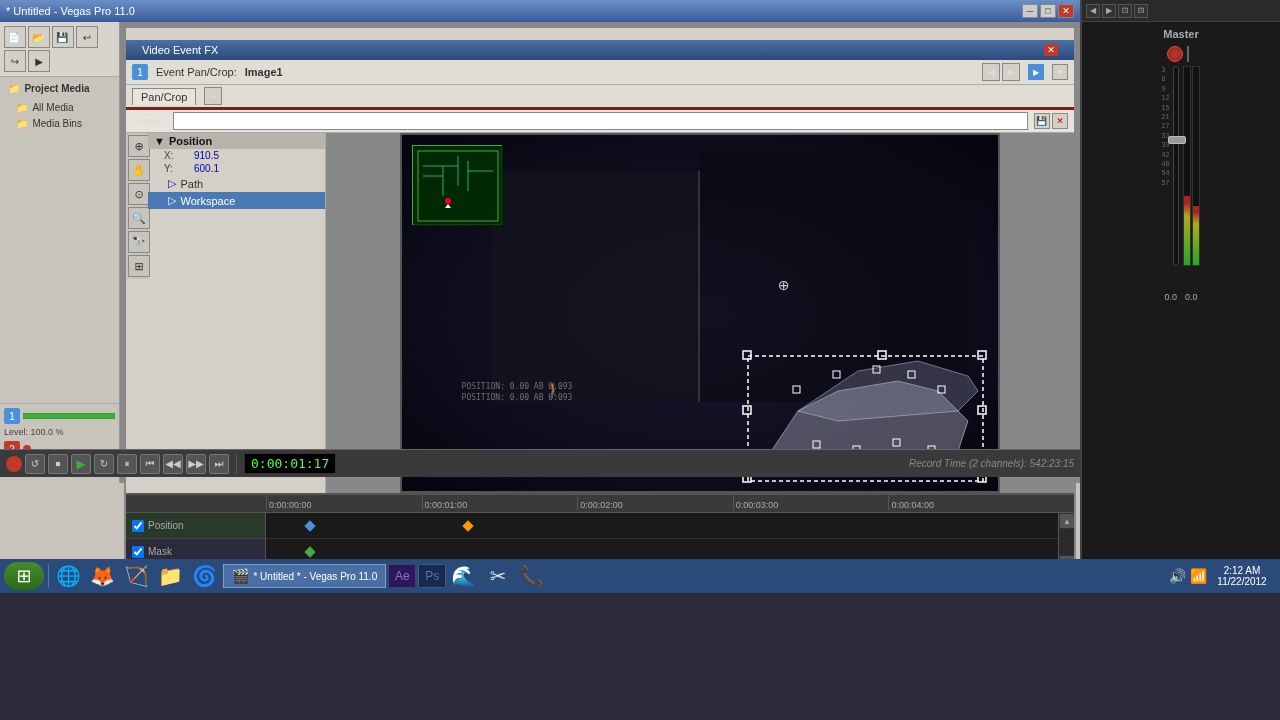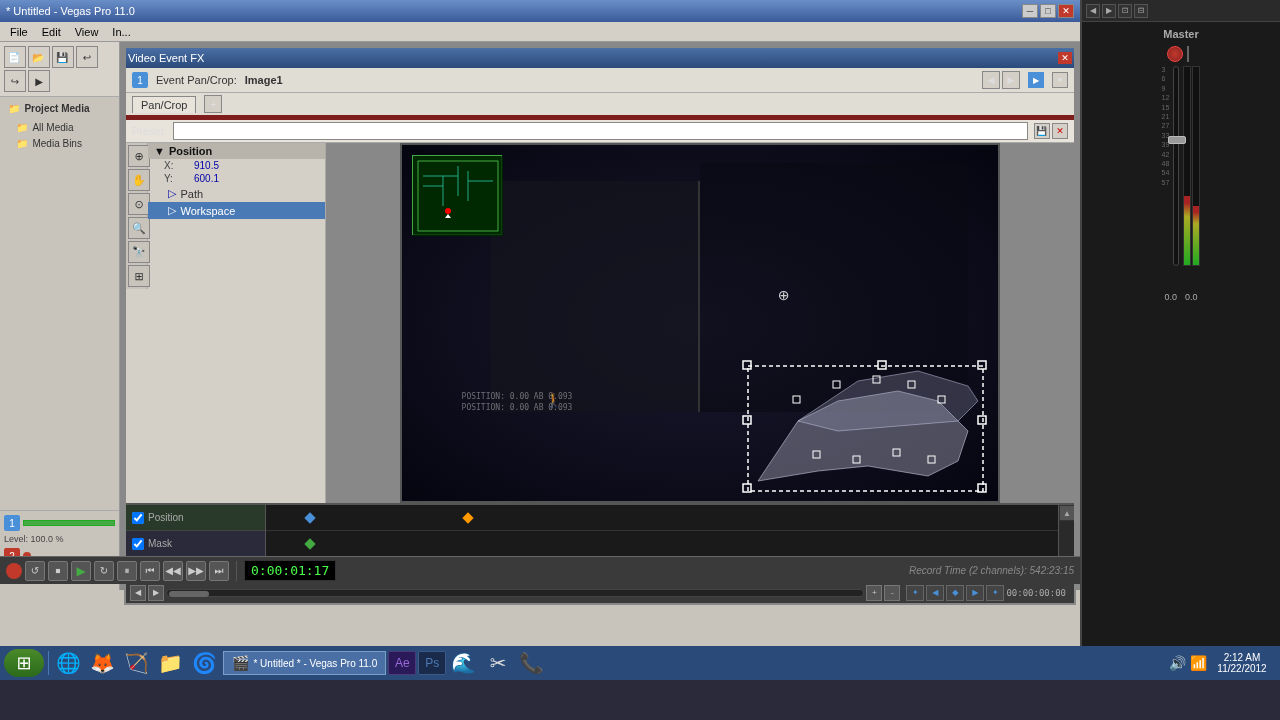--- a/index.html
+++ b/index.html
@@ -85,23 +85,24 @@
       display: flex;
       flex-direction: column;
       flex: 1;
     }
     .vefx-title-bar {
       background: linear-gradient(to bottom, #4a6fa5, #2a4a7a);
       height: 20px;
       display: flex;
       align-items: center;
       justify-content: space-between;
-      padding: 0 2px;
+      padding: 0 16px;
       color: #fff;
       font-size: 11px;
+      margin-top: 12px;
     }
     .vefx-title-close {
       width: 14px;
       height: 12px;
       background: #c0392b;
       color: #fff;
       border: none;
       font-size: 9px;
       cursor: pointer;
       display: flex;
@@ -141,21 +142,21 @@
       justify-content: center;
     }
 
     
     .pancrop-toolbar {
       background: #e0ddd5;
       padding: 2px 6px;
       display: flex;
       align-items: center;
       gap: 4px;
-      border-bottom: 5px solid #7f1d1d;
+      border-bottom: 3px solid #7f1d1d;
     }
 
     
     .preset-bar {
       background: #e8e4dc;
       padding: 2px 6px;
       display: flex;
       align-items: center;
       gap: 6px;
       border-bottom: 1px solid #aaa;
@@ -374,21 +375,21 @@
       cursor: pointer;
       display: flex;
       align-items: center;
       justify-content: center;
       border-radius: 2px;
     }
 
     
     .app-wrapper {
       width: 1280px;
-      height: 680px;
+      height: 593px;
       overflow: hidden;
       position: relative;
       background: #0c4a6e;
     }
 
     
     .vegas-window {
       position: absolute;
       top: 0;
       left: 0;
@@ -567,26 +568,20 @@
 
     <div class="outer-title">
       <span>* Untitled - Vegas Pro 11.0</span>
       <div class="title-bar-buttons">
         <div class="title-bar-btn">─</div>
         <div class="title-bar-btn">□</div>
         <div class="title-bar-btn close-btn">✕</div>
       </div>
     </div>
 
-    <div class="menu-bar">
-      <span class="menu-item">File</span>
-      <span class="menu-item">Edit</span>
-      <span class="menu-item">View</span>
-      <span class="menu-item">In...</span>
-    </div>
 
     <div style="display:flex; height: calc(100% - 22px - 20px - 28px - 28px); background: #888;">
 
       <div style="width:120px; background:#c8c4bc; border-right:1px solid #999; display:flex; flex-direction:column;">
         <div style="padding:4px; display:flex; flex-wrap:wrap; gap:2px; background:#d8d4cc; border-bottom:1px solid #aaa;">
           <div class="sidebar-btn">📄</div>
           <div class="sidebar-btn">📂</div>
           <div class="sidebar-btn">💾</div>
           <div class="sidebar-btn">↩</div>
           <div class="sidebar-btn">↪</div>
@@ -769,20 +764,29 @@
                   </svg>
 
                 </div>
               </div>
             </div>
 
           </div>
 
           <div style="height:100px; background:#2a2a2a; border-top:2px solid #555; display:flex; flex-direction:column;">
 
+            <div class="timeline-ruler">
+              <div style="width:140px; border-right:1px solid #555; flex-shrink:0;"></div>
+              <div class="ruler-mark">0:00:00:00</div>
+              <div class="ruler-mark">0:00:01:00</div>
+              <div class="ruler-mark">0:00:02:00</div>
+              <div class="ruler-mark">0:00:03:00</div>
+              <div class="ruler-mark">0:00:04:00</div>
+              <div style="width:30px; flex-shrink:0;"></div>
+            </div>
 
             <div style="display:flex; flex:1;">
 
               <div style="width:140px; background:#3a3a3a; border-right:1px solid #555; flex-shrink:0;">
 
                 <div style="height:26px; background:#2a3a2a; display:flex; align-items:center; padding:0 6px; gap:4px; border-bottom:1px solid #444;">
                   <input type="checkbox" checked="" style="width: 12px; height: 12px;">
                   <span style="font-size:10px; color:#aaa;">Position</span>
                 </div>
 

